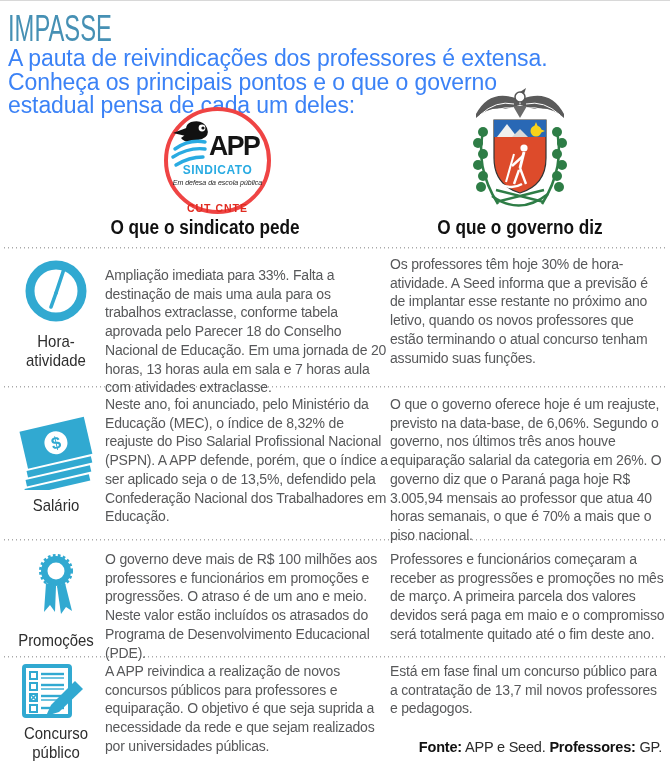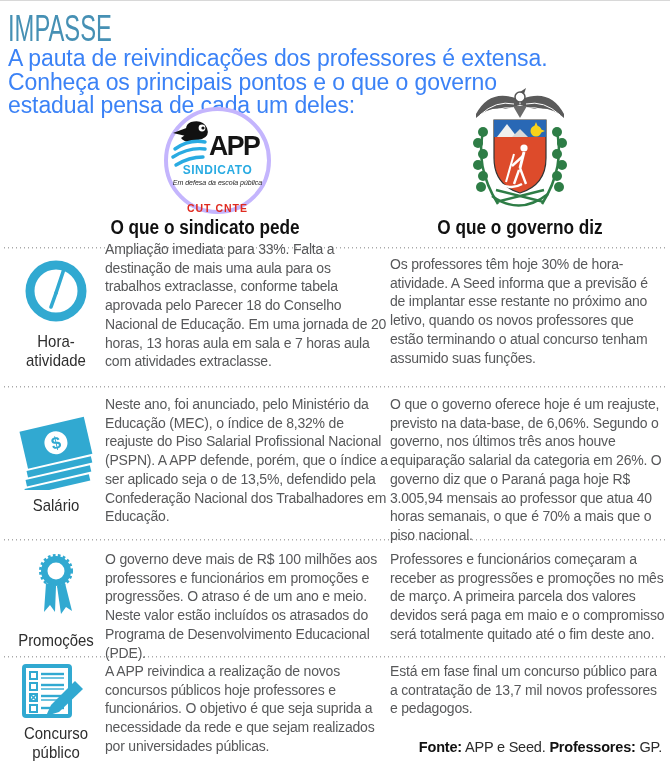--- a/index.html
+++ b/index.html
@@ -9,21 +9,21 @@
   .top-rule { position:absolute; left:0; top:0; width:670px; height:1px; background:#d8d8d8; }
 
   .page-title { position:absolute; left:8px; top:8px; font-size:36px; font-weight:400;
     color:#4690B4; letter-spacing:0px; transform:scaleX(0.66); transform-origin:left top; white-space:nowrap; }
 
   .intro { position:absolute; left:8px; top:47px; width:572px; font-size:23px;
     line-height:23.5px; color:#3b82f6; letter-spacing:-0.1px; }
 
   
   .app-logo { position:absolute; left:164px; top:107px; width:107px; height:107px;
-    border:4px solid #c4b5fd; border-radius:50%; background:#fff; }
+    border:4px solid #ef4444; border-radius:50%; background:#fff; }
   .app-logo .bird { position:absolute; left:3px; top:8px; }
   .app-name { position:absolute; left:41px; top:19px; font-size:28px; font-weight:800;
     color:#151515; letter-spacing:-1.5px; transform:scaleX(0.95); transform-origin:left top; }
   .app-sub { position:absolute; left:0; top:51px; width:100%; text-align:center;
     font-size:13px; font-weight:700; color:#29ABE2; letter-spacing:0.6px; transform:scaleX(0.92); }
   .app-motto { position:absolute; left:0; top:68px; width:100%; text-align:center;
     font-size:7px; font-style:italic; color:#222; }
   .app-affil { position:absolute; left:0; top:77px; width:100%; text-align:center;
     font-size:10.5px; font-weight:800; color:#E02B20; letter-spacing:1px;margin-top:14px; }
 
@@ -131,21 +131,21 @@
     <svg width="68" height="68" viewBox="0 0 68 68">
       <circle cx="34" cy="33" r="26" fill="none" stroke="#31A9D1" stroke-width="9"></circle>
       <line x1="34" y1="35" x2="42" y2="11" stroke="#31A9D1" stroke-width="3.6" stroke-linecap="round"></line>
       <line x1="34" y1="35" x2="29" y2="49" stroke="#31A9D1" stroke-width="3.6" stroke-linecap="round"></line>
     </svg>
     <div class="icon-label">
       <span>Hora-</span>
       <span>atividade</span>
     </div>
   </div>
-  <p class="cell sind" style="top:240px">Ampliação imediata para 33%. Falta a destinação de mais uma aula para os trabalhos extraclasse, conforme tabela aprovada pelo Parecer 18 do Conselho Nacional de Educação. Em uma jornada de 20 horas, 13 horas aula em sala e 7 horas aula com atividades extraclasse.</p>
+  <p class="cell sind" style="top:266px">Ampliação imediata para 33%. Falta a destinação de mais uma aula para os trabalhos extraclasse, conforme tabela aprovada pelo Parecer 18 do Conselho Nacional de Educação. Em uma jornada de 20 horas, 13 horas aula em sala e 7 horas aula com atividades extraclasse.</p>
   <p class="cell gov" style="top:255px">Os professores têm hoje 30% de hora-atividade. A Seed informa que a previsão é de implantar esse restante no próximo ano letivo, quando os novos professores que estão terminando o atual concurso tenham assumido suas funções.</p>
 
   <div class="icon-cell" style="top:414px">
     <svg width="90" height="76" viewBox="0 0 90 76">
       <g transform="rotate(-13 45 38)">
         <rect x="12" y="50" width="66" height="6.5" fill="#31A9D1"></rect>
         <rect x="9" y="58.5" width="66" height="6.5" fill="#31A9D1"></rect>
         <rect x="6" y="67" width="66" height="6.5" fill="#31A9D1"></rect>
         <rect x="14" y="10" width="66" height="38" fill="#31A9D1"></rect>
         <circle cx="47" cy="29" r="11.5" fill="#fff"></circle>
@@ -191,21 +191,21 @@
       <line x1="19" y1="32" x2="42" y2="32" stroke="#31A9D1" stroke-width="2.4"></line>
       <line x1="19" y1="36" x2="42" y2="36" stroke="#31A9D1" stroke-width="1.4"></line>
       <line x1="19" y1="44" x2="42" y2="44" stroke="#31A9D1" stroke-width="2.4"></line>
       <polygon points="24,52 29,41 53,17 61,25 37,48" fill="#31A9D1"></polygon>
     </svg>
     <div class="icon-label">
       <span>Concurso</span>
       <span>público</span>
     </div>
   </div>
-  <p class="cell sind" style="top:662px">A APP reivindica a realização de novos concursos públicos hoje professores e funcionários. O objetivo é que seja suprida a necessidade da rede e que sejam realizados por universidades públicas.</p>
+  <p class="cell sind" style="top:662px">A APP reivindica a realização de novos concursos públicos para professores e equiparação. O objetivo é que seja suprida a necessidade da rede e que sejam realizados por universidades públicas.</p>
   <p class="cell gov" style="top:662px">Está em fase final um concurso público para a contratação de 13,7 mil novos professores e pedagogos.</p>
 
   <div class="footer">
     <span class="b">Fonte:</span>
     <span>APP e Seed.</span>
     <span class="b">Professores:</span>
     <span>GP.</span>
   </div>
 
 </div>

